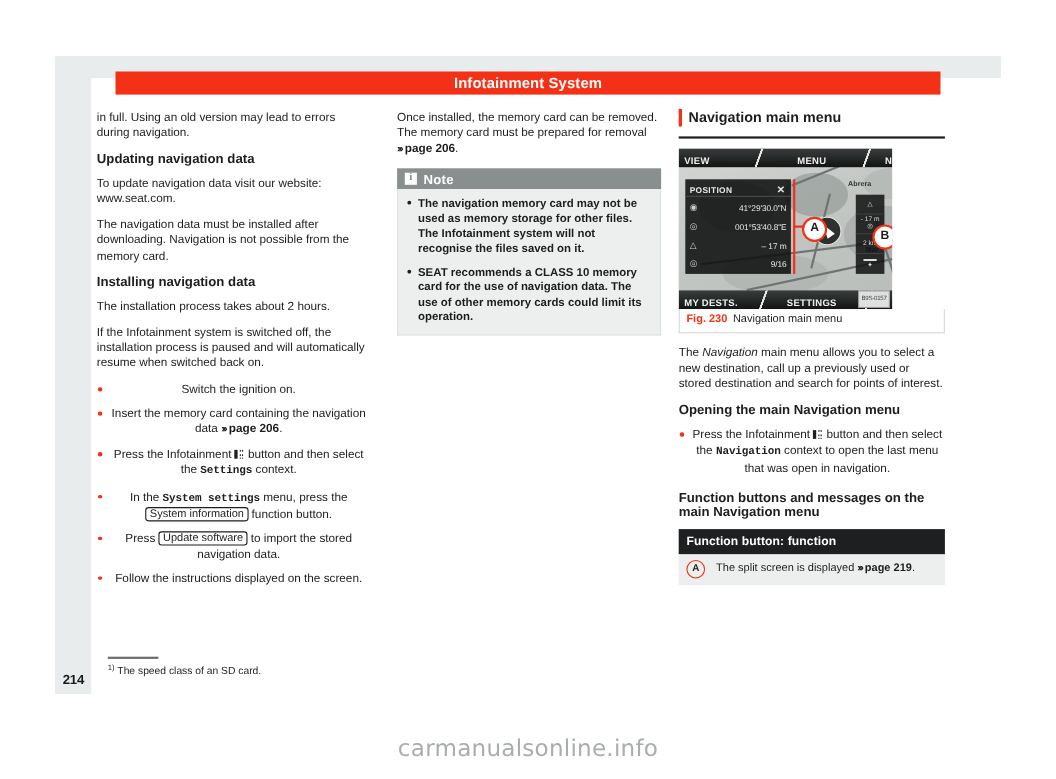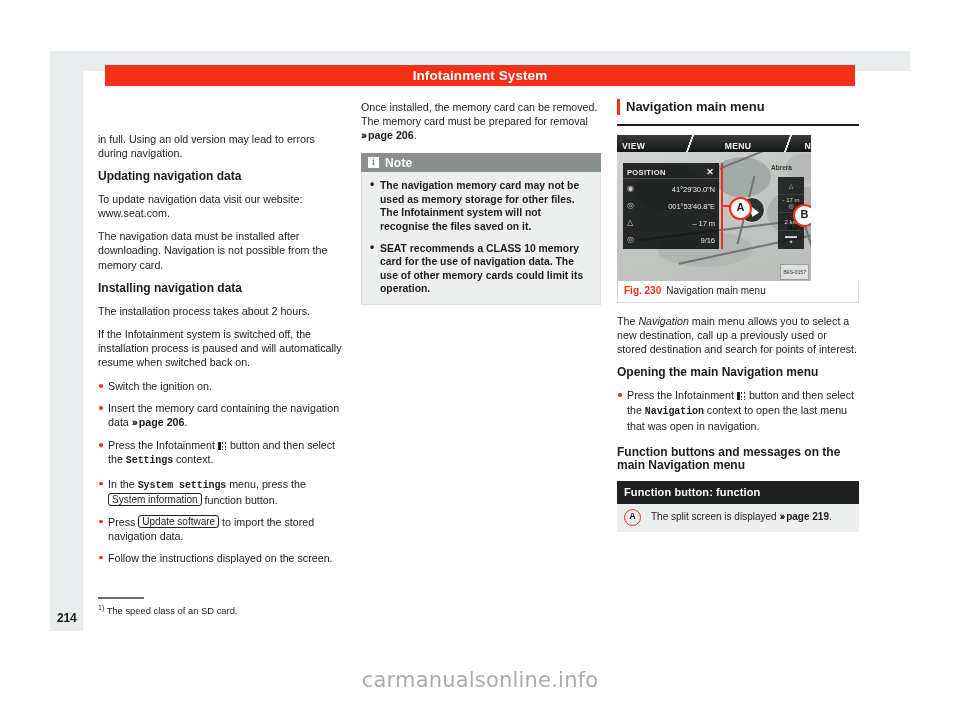--- a/index.html
+++ b/index.html
@@ -32,36 +32,36 @@
   .chapter-bar{
     position:absolute;left:105px;top:65px;width:750px;height:21px;
     background:#f43016;
     color:#ffffff;font-size:13.5px;font-weight:bold;
     display:flex;align-items:center;justify-content:center;
     letter-spacing:0.1px;
   }
 
   
   .col{position:absolute;top:100px;font-size:10.7px;line-height:14.1px;color:#1d1d1b;}
-  .col1{left:98px;width:248px;margin-top:32px;}
+  .col1{left:88px;width:248px;}
   .col2{left:361px;width:240px;}
   .col3{left:617px;width:242px;}
 
   p{margin:0 0 10px 0;}
   p.tight{margin-bottom:9px;}
   h3{
     margin:0 0 9px 0;font-size:12px;font-weight:bold;color:#1d1d1b;
     line-height:13px;
   }
   .mono{font-family:"Liberation Mono", monospace;font-weight:bold;font-size:10px;letter-spacing:-0.1px;}
   .ital{font-style:italic;}
   .ref{font-weight:bold;white-space:nowrap;}
   .arrows{color:#1d1d1b;font-weight:bold;letter-spacing:-2px;font-size:10px;}
 
-  ul.bullets{list-style:none;margin:0;padding:0;}
+  ul.bullets{list-style:none;margin:0;padding:0;text-align:center;}
   ul.bullets li{
     position:relative;padding-left:10px;margin-bottom:8px;
   }
   ul.bullets li:before{
     content:"";position:absolute;left:1px;top:5px;
     width:3.6px;height:3.6px;border-radius:50%;background:#f43016;
   }
 
   
   .softkey{
@@ -370,20 +370,27 @@
       </div>
 
       <div class="mbracket" style="left:104px;top:28px;height:86px;"></div>
       <div class="mline" style="left:104px;top:70px;width:9px;"></div>
       <div class="marker" style="left:112px;top:62px;">A</div>
 
       <div class="mbracket" style="left:203px;top:42px;height:72px;"></div>
       <div class="mline" style="left:194px;top:77px;width:10px;"></div>
       <div class="marker" style="left:176px;top:69px;">B</div>
 
+      <div class="botbar">
+        <div class="notch" style="left:66px;"></div>
+        <div class="notch" style="left:162px;"></div>
+        <span class="bar-l">MY DESTS.</span>
+        <span class="bar-c">SETTINGS</span>
+        <span class="bar-r">POI</span>
+      </div>
 
       <div class="imgcode">B9S-0157</div>
     </div>
 
     <div class="figcap">
       <span class="fignum">Fig. 230</span><span>Navigation main menu</span>
     </div>
   </div>
 
   <p style="margin-top:11px;">

